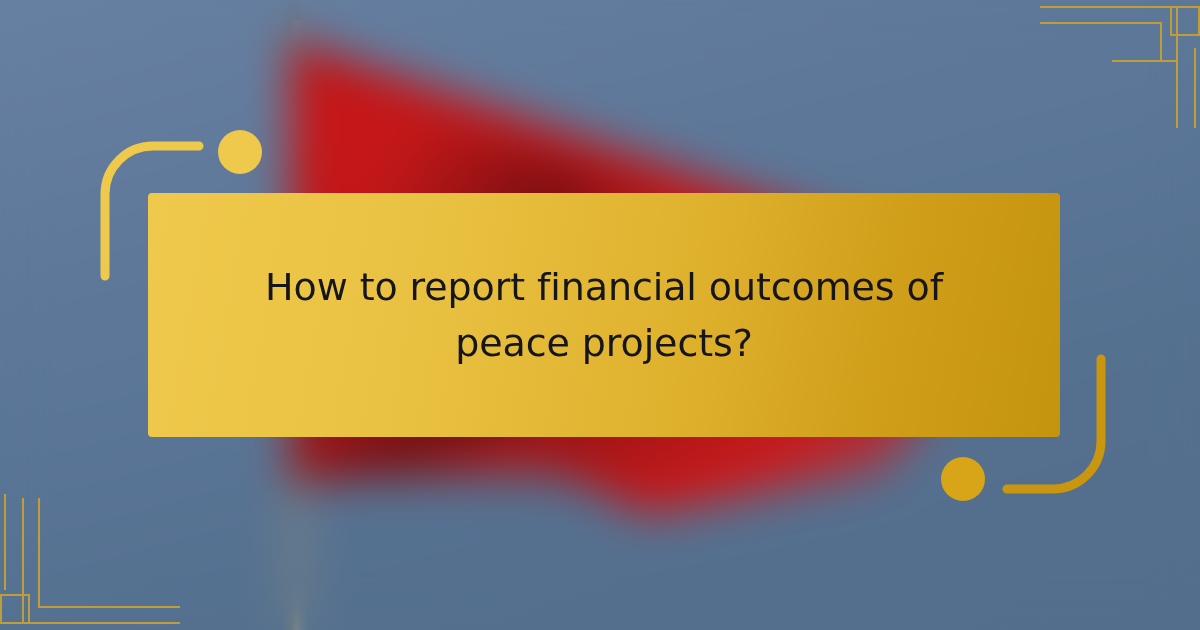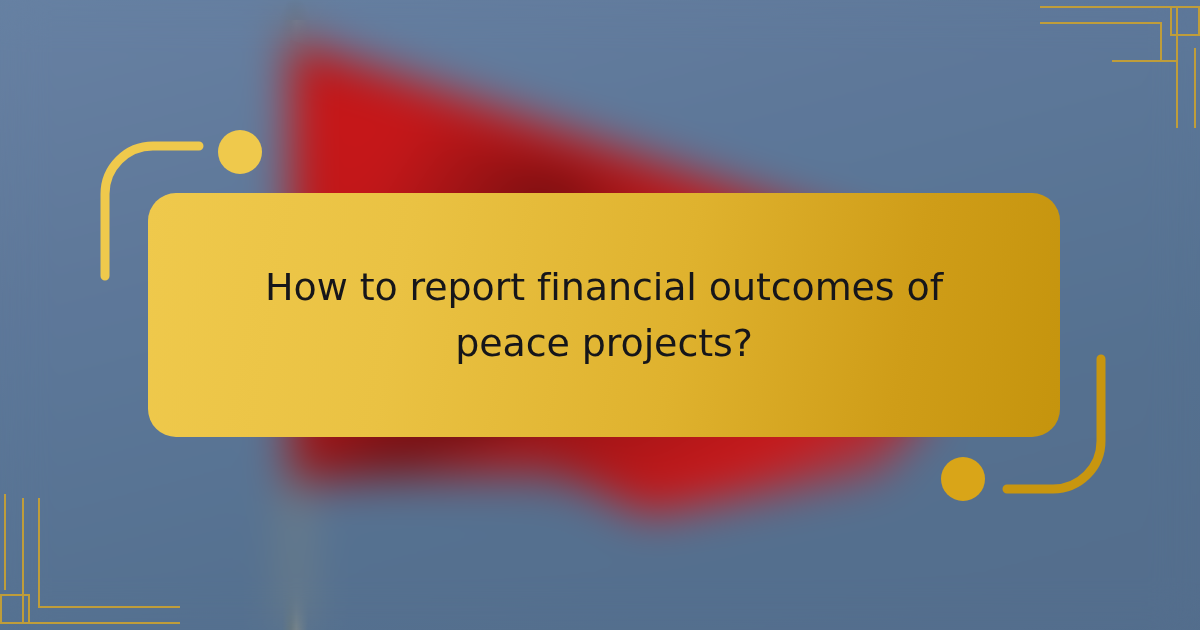--- a/index.html
+++ b/index.html
@@ -134,21 +134,21 @@
   .bracket svg { display: block; overflow: visible; }
   .dot { position: absolute; border-radius: 50%; }
 
   
   .card {
     position: absolute;
     left: 148px;
     top: 193px;
     width: 912px;
     height: 244px;
-    border-radius: 28px;
+    border-radius: 4px;
     background: linear-gradient(100deg, #efc94c 0%, #eac243 28%, #dfb22e 58%, #cf9d18 82%, #c5940d 100%);
     display: flex;
     align-items: center;
     justify-content: center;
     box-sizing: border-box;
     padding: 18px 56px;
   }
   .card-title {
     margin: 0;
     text-align: center;

